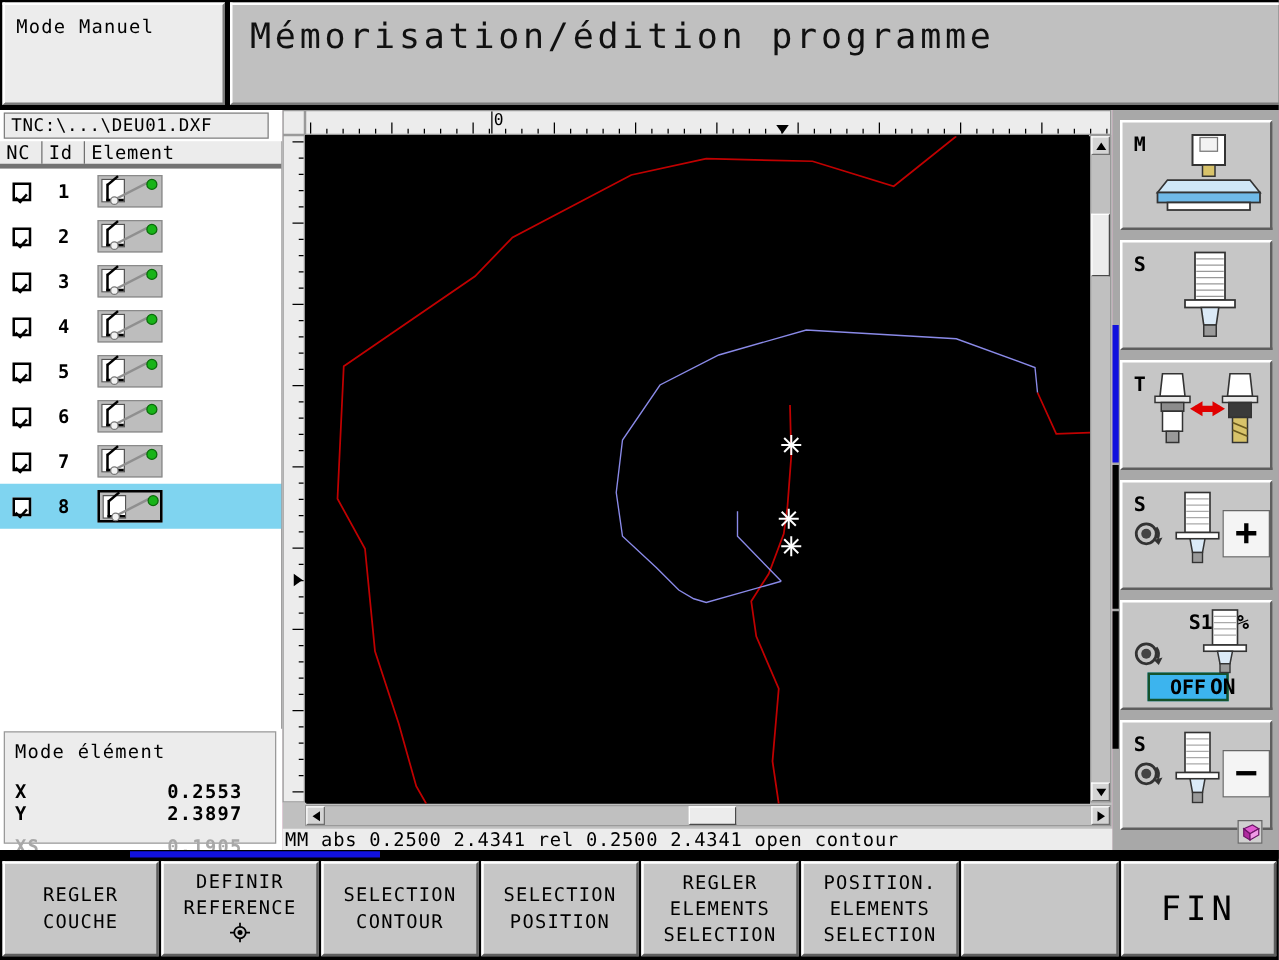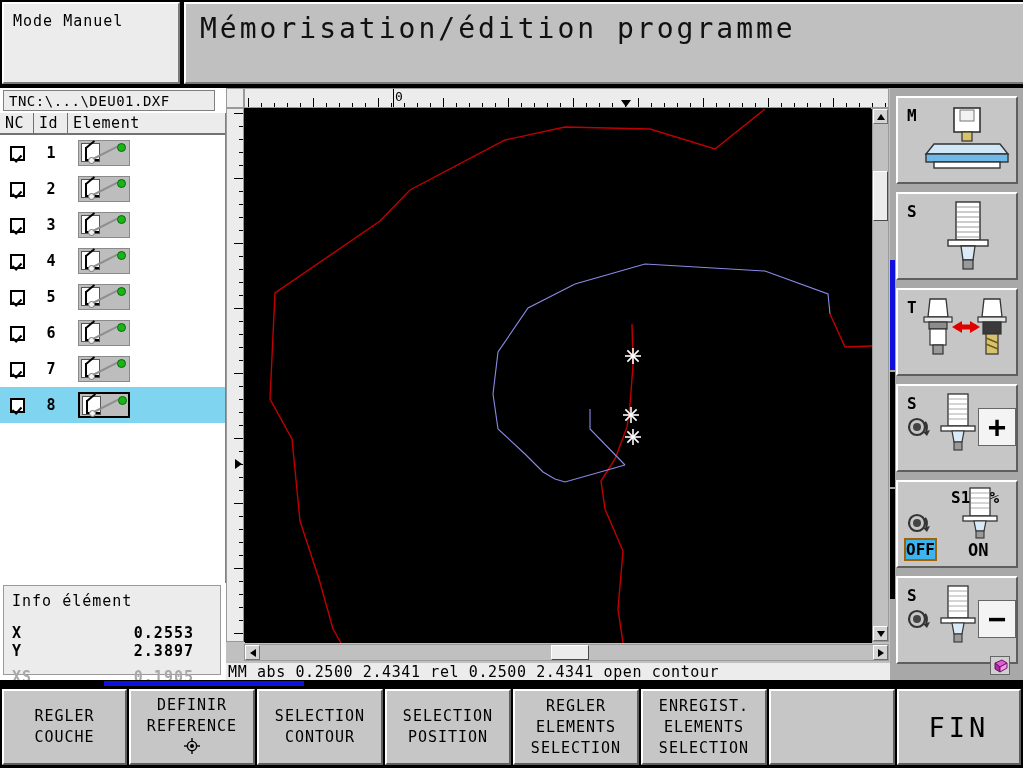--- a/index.html
+++ b/index.html
@@ -43,21 +43,21 @@
   #left-col { position: absolute; left: 0; top: 0; width: 226px; height: 592px; background: #ffffff; }
   #path-bar {
     position: absolute; left: 3px; top: 2px; width: 212px; height: 21px;
     background: #ececec; border: 1px solid #808080;
     display: flex; align-items: center;
   }
   #path-text { font-size: 14px; color: #000; padding-left: 5px; letter-spacing: .5px; white-space: nowrap; }
 
   #elem-table { position: absolute; left: 0; top: 25px; width: 226px; height: 470px; background: #fff;
                 border-right: 1px solid #808080; }
-  .tbl-head { display: flex; height: 22px; background: #ececec; border-bottom: 2px solid #737373; }
+  .tbl-head { display: flex; height: 22px; background: #ececec; border-bottom: 4px solid #737373; }
   .th { font-size: 15px; color: #000; display: flex; align-items: center; padding-left: 5px; letter-spacing: .5px; }
   .th.nc { width: 34px; border-right: 1px solid #707070; }
   .th.id { width: 34px; border-right: 1px solid #707070; }
   .th.el { flex: 1; }
   .tr { display: flex; height: 36px; align-items: center; background: #fff; }
   .tr.sel { background: #7fd4f0; }
   .td-nc { width: 34px; display: flex; align-items: center; justify-content: center; }
   .td-id { width: 34px; font-size: 15px; font-weight: bold; color: #000; text-align: center; }
   .td-el { flex: 1; display: flex; align-items: center; padding-left: 10px; }
   .chk {
@@ -334,21 +334,21 @@
                   <span class="seg"></span>
                   <span class="dot-start"></span>
                   <span class="dot-end"></span>
                 </span>
               </div>
             </div>
           </div>
       </div>
 
       <div id="info-panel">
-        <div id="info-title">Info élément</div>
+        <div id="info-title">Mode élément</div>
         <div id="info-rows" style="margin-top:14px;">
             <div class="info-row">
               <span class="k">X</span>
               <span class="v">0.2553</span>
             </div>
             <div class="info-row">
               <span class="k">Y</span>
               <span class="v">2.3897</span>
             </div>
             <div class="info-row dim" style="margin-top: 8px;">
@@ -611,21 +611,21 @@
       </div>
 
       <div class="vkey" style="top:392px;">
         <span class="vkey-letter" style="top:6px;font-size:16px;margin-left:44px;">S100%</span>
         <svg width="28" height="26" viewBox="0 0 28 26" style="position:absolute;left:8px;top:28px;">
           <circle cx="11" cy="13" r="8" fill="none" stroke="#333" stroke-width="2.2"></circle>
           <circle cx="11" cy="13" r="4" fill="#444"></circle>
           <path d="M19 8 A9 9 0 0 1 20 17" stroke="#333" stroke-width="2.2" fill="none"></path>
           <polygon points="17,18 24,16 21,22" fill="#333"></polygon>
         </svg>
-        <div style="position:absolute;left:6px;top:56px;background:#3cb4ee;border:2px solid #a16207;padding:0 0;">
+        <div style="position:absolute;left:20px;top:56px;background:#3cb4ee;border:2px solid #14532d;padding:0 16px;">
           <span style="font-size:16px;font-weight:bold;color:#000;">OFF</span>
         </div>
         <svg width="40" height="56" viewBox="0 0 40 56" style="position:absolute;left:62px;top:4px;">
           <rect x="10" y="2" width="20" height="28" fill="#fff" stroke="#333" stroke-width="1.3"></rect>
           <g stroke="#aaa" stroke-width="1">
             <line x1="11" y1="7" x2="29" y2="7"></line>
               <line x1="11" y1="12" x2="29" y2="12"></line>
             <line x1="11" y1="17" x2="29" y2="17"></line>
               <line x1="11" y1="22" x2="29" y2="22"></line>
           </g>
@@ -703,21 +703,21 @@
         <div class="skey" style="left: 385px; width: 126px;">
           <span class="sk-line">SELECTION</span>
           <span class="sk-line">POSITION</span>
         </div>
         <div class="skey" style="left: 513px; width: 126px;">
           <span class="sk-line">REGLER</span>
           <span class="sk-line">ELEMENTS</span>
           <span class="sk-line">SELECTION</span>
         </div>
         <div class="skey" style="left: 641px; width: 126px;">
-          <span class="sk-line">ENREGIST.</span>
+          <span class="sk-line">POSITION.</span>
           <span class="sk-line">ELEMENTS</span>
           <span class="sk-line">SELECTION</span>
         </div>
         <div class="skey" style="left: 769px; width: 126px;">
           <span class="sk-line"></span>
         </div>
         <div class="skey big" style="left: 897px; width: 124px;">
           <span class="sk-line">FIN</span>
         </div>
       </div>

